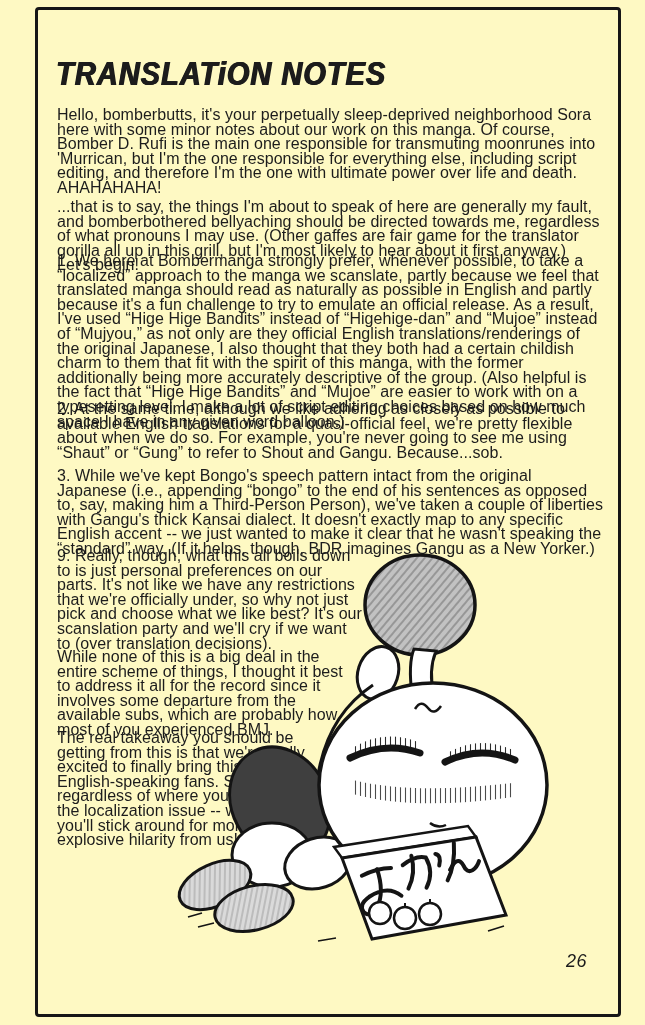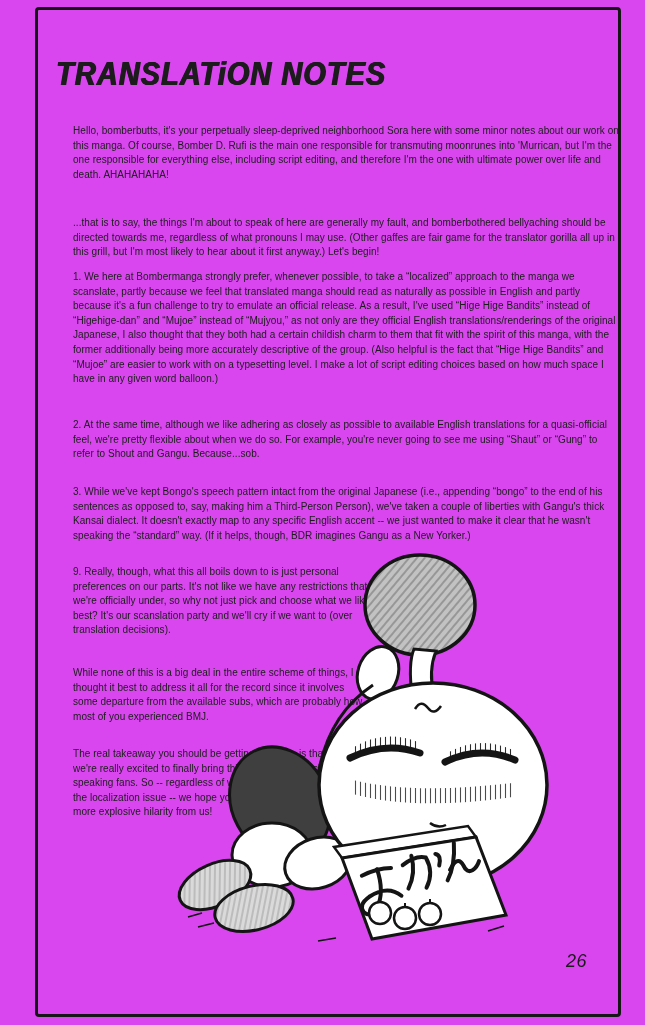--- a/index.html
+++ b/index.html
@@ -1,32 +1,32 @@
 <!DOCTYPE html>
 <html><head>
 <meta charset="utf-8">
 <style>
   html,body{margin:0;padding:0;background:#ffffff;}
   .sheet{
-    position:relative;width:645px;height:1025px;background:#d946ef;
+    position:relative;width:645px;height:1025px;background:#fef9c3;
     font-family:"Liberation Sans",sans-serif;color:#1c1c1c;overflow:hidden;
   }
   .frame{
     position:absolute;left:35px;top:7px;width:580px;height:1004px;
     border:3px solid #161616;border-radius:4px;
   }
   .title{
     position:absolute;left:56px;top:56px;margin:0;
     font-size:29px;font-weight:700;font-style:italic;letter-spacing:1px;
     transform:scaleY(1.12);transform-origin:left top;white-space:nowrap;
     text-shadow:0.8px 0 #1c1c1c,-0.4px 0 #1c1c1c;
   }
   .para{
-    position:absolute;left:57px;margin:16px;
-    font-size:10px;line-height:14.6px;letter-spacing:0.05px;
+    position:absolute;left:57px;margin:0;
+    font-size:16px;line-height:14.6px;letter-spacing:0.05px;
   }
   .p1{top:108px;width:546px}
   .p2{top:200px;width:546px}
   .p3{top:254px;width:546px}
   .p4{top:402px;width:546px}
   .p5{top:469px;width:548px}
   .p6{top:549px;width:306px}
   .p7{top:650px;width:298px}
   .p8{top:731px;width:258px}
   .illus{position:absolute;left:168px;top:545px;width:385px;height:400px;}

